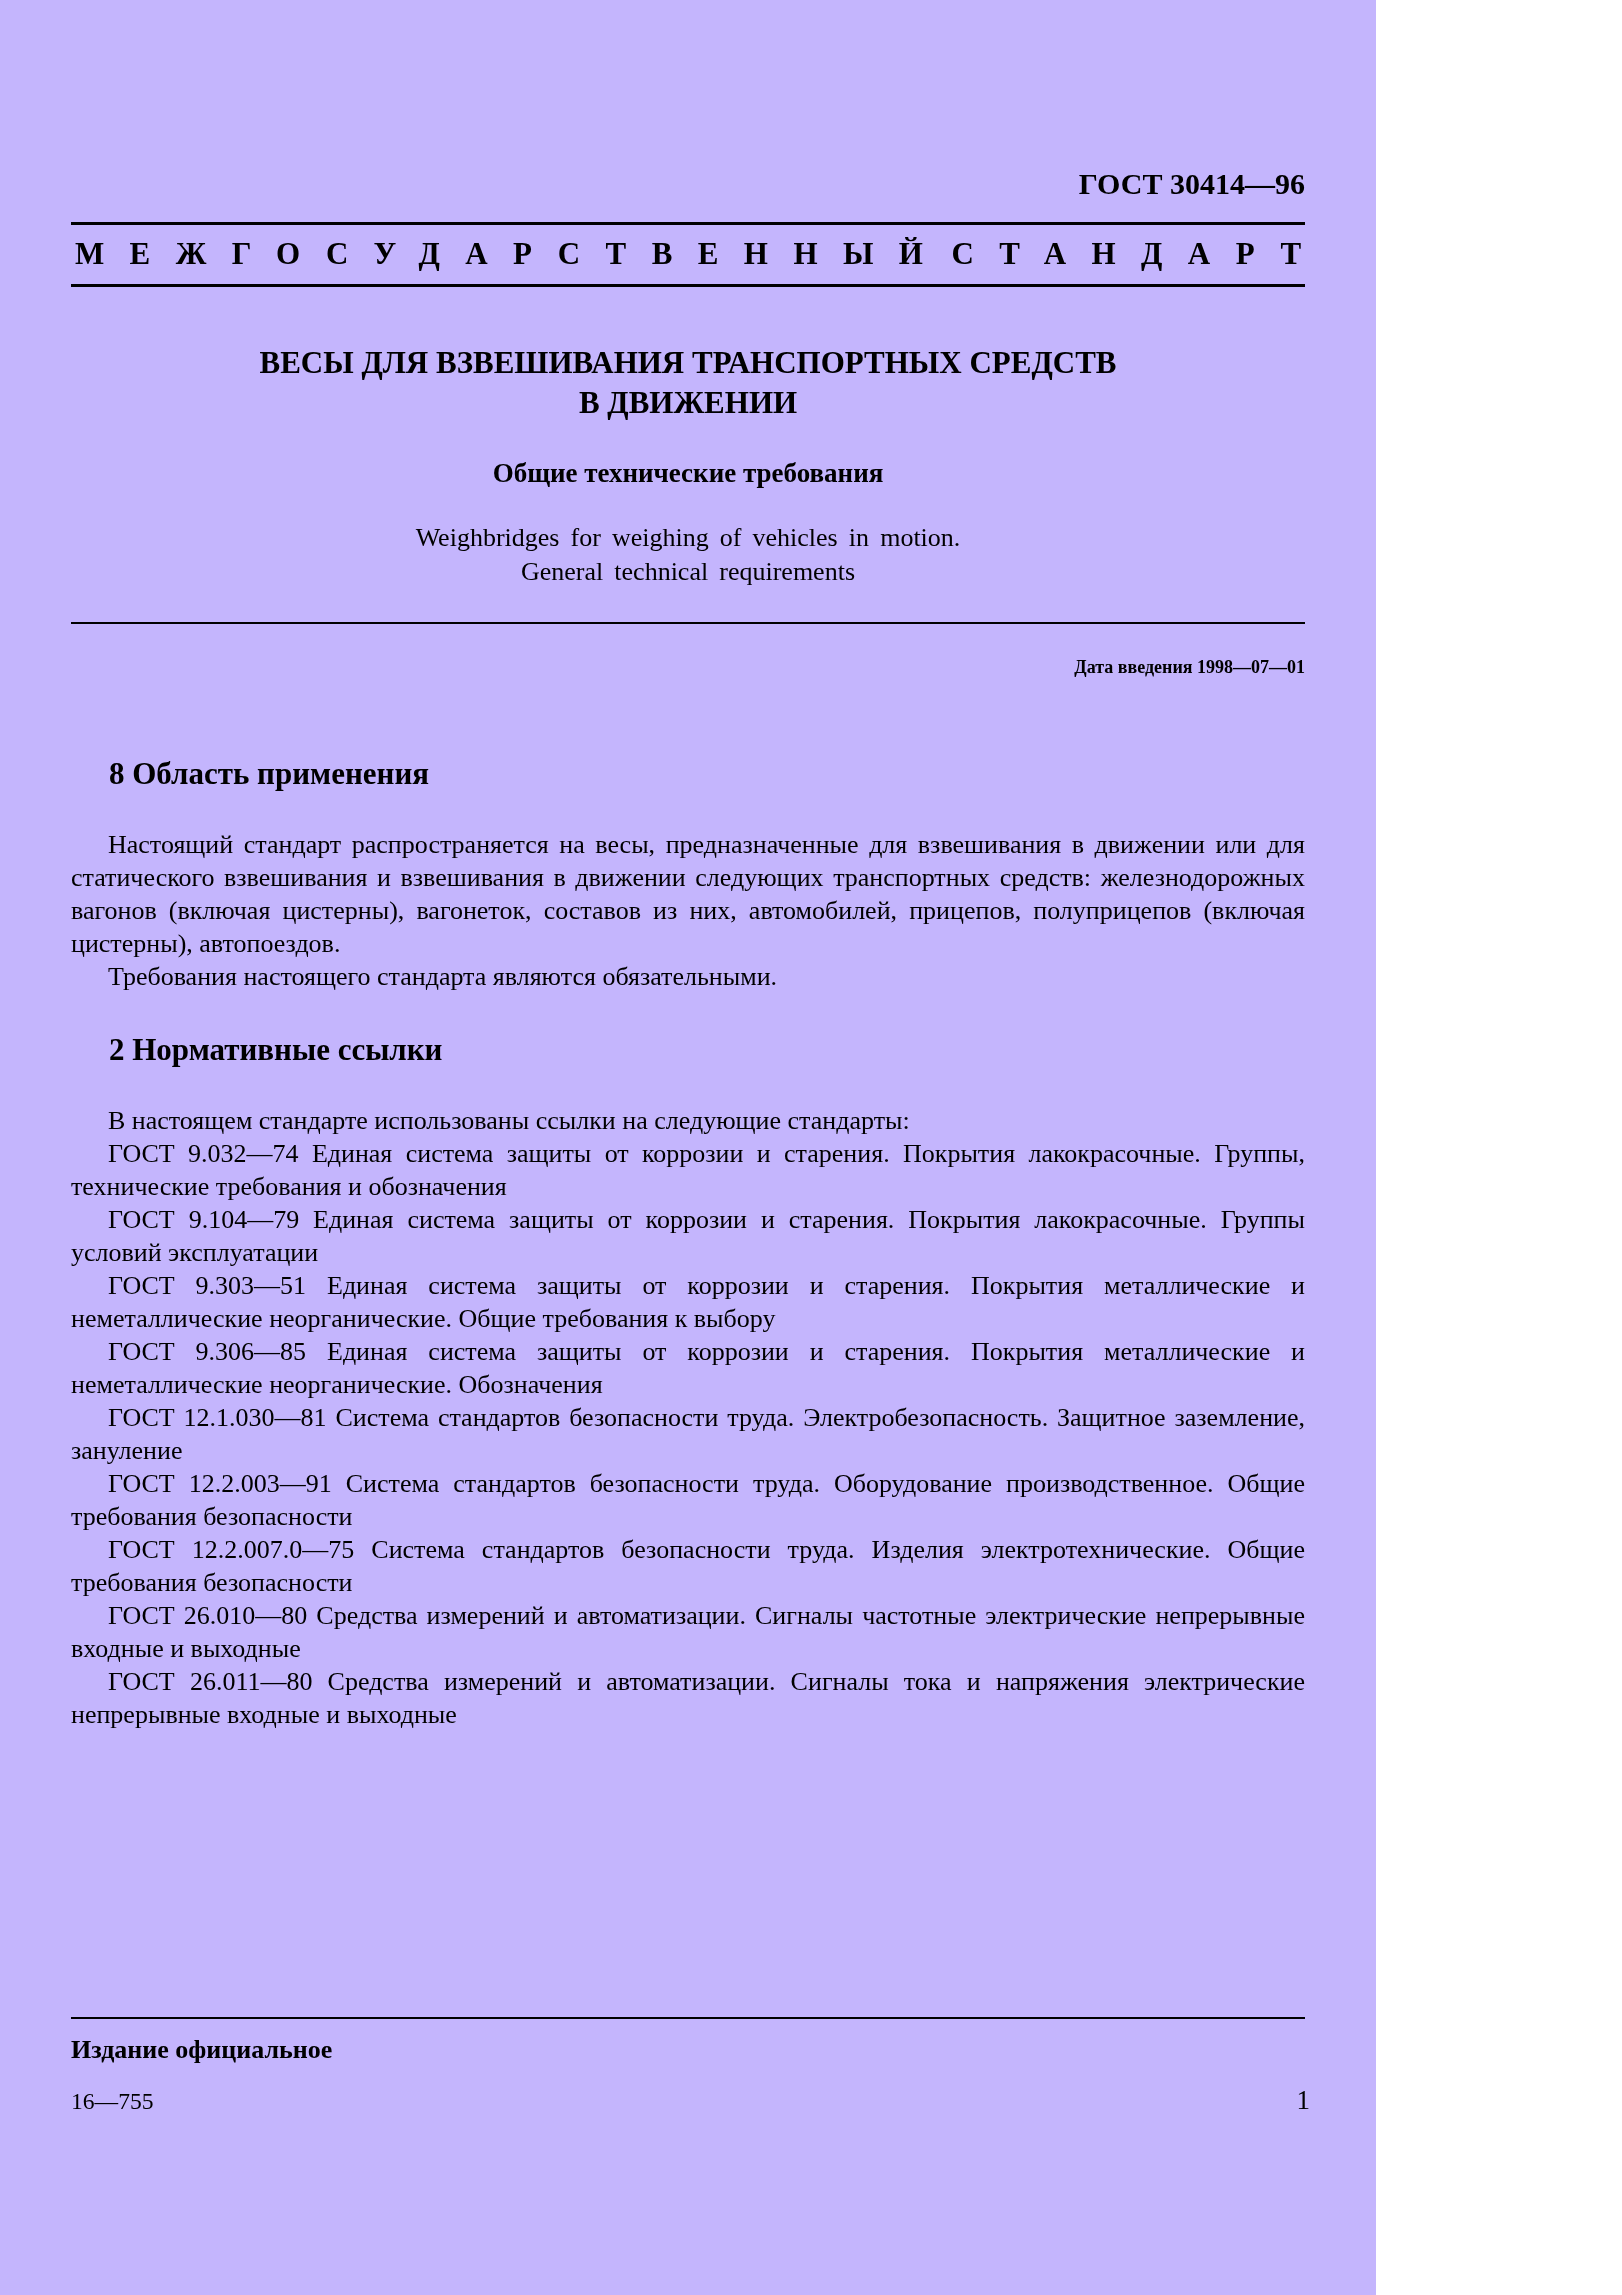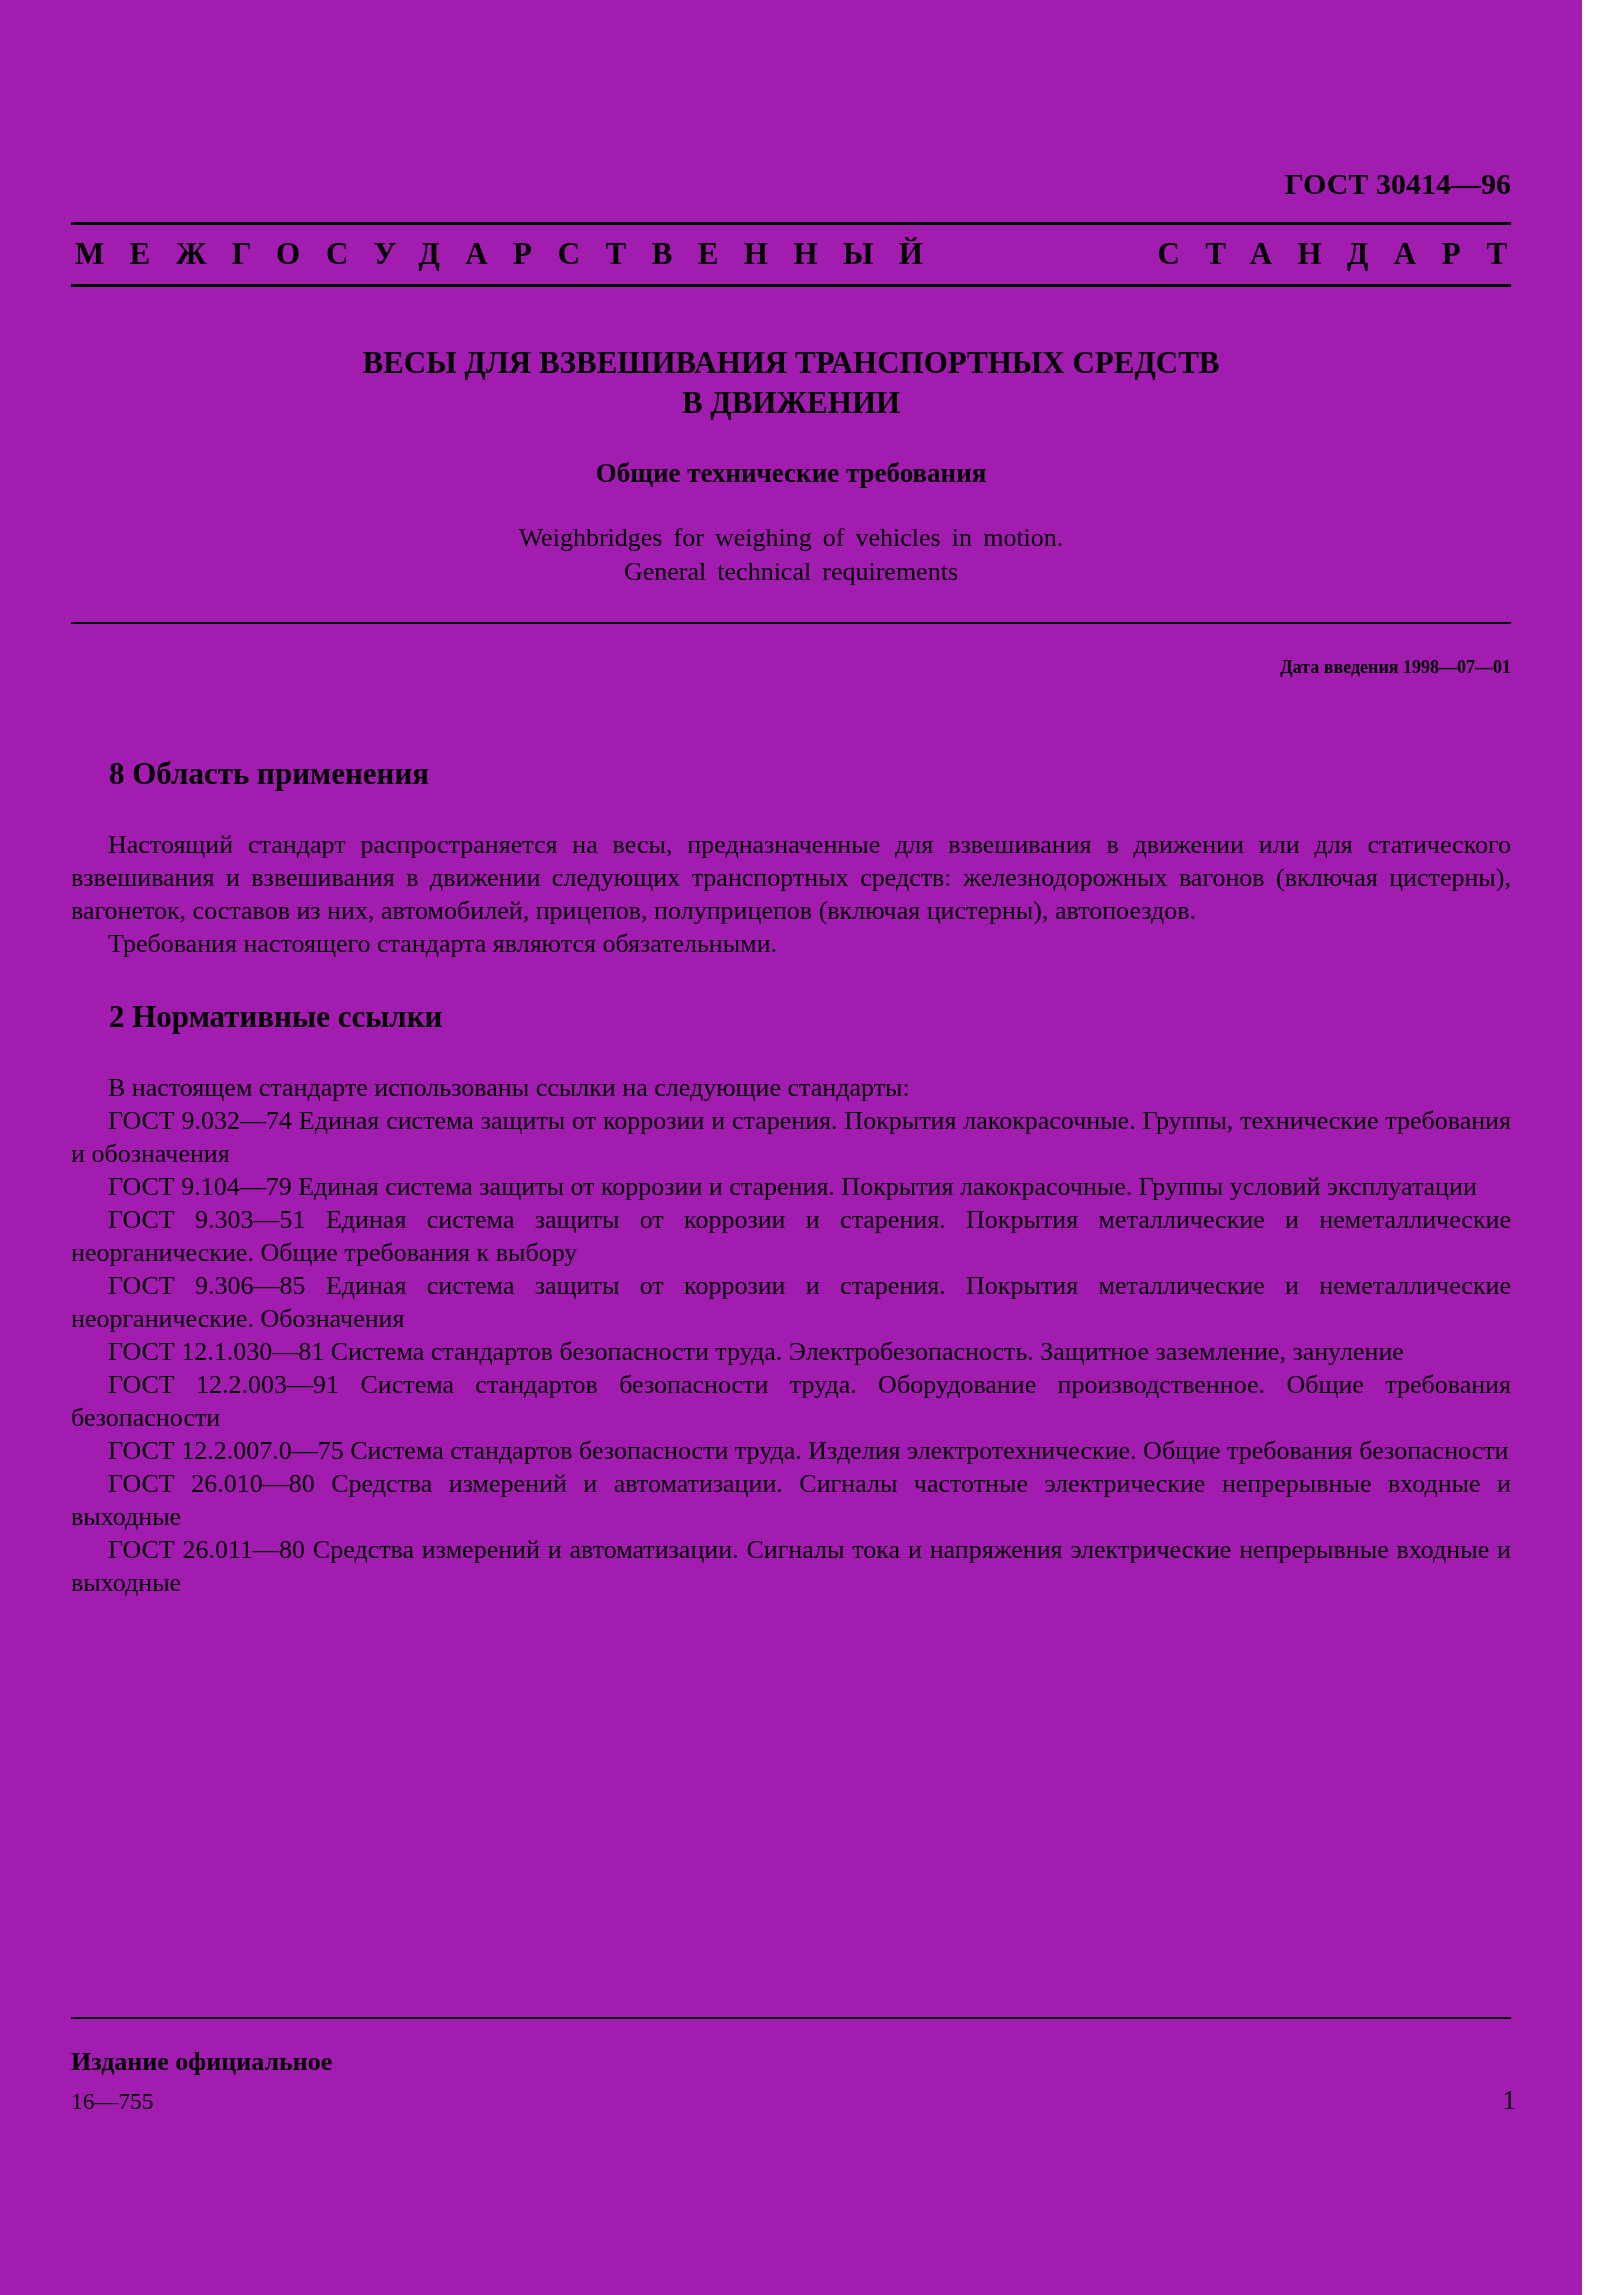--- a/index.html
+++ b/index.html
@@ -2,23 +2,23 @@
 <html style="font-size:10.5px"><head>
 <meta charset="utf-8">
 <style>
   html, body {
     margin: 0;
     padding: 0;
     background: #ffffff;
   }
   .page {
     position: relative;
-    width: 1582px;
+    width: 1376px;
     height: 2295px;
-    background: #a21caf;
+    background: #c4b5fd;
     color: #000000;
     font-family: "Liberation Serif", "DejaVu Serif", serif;
     overflow: hidden;
   }
   .content {
     position: relative;
     margin: 0 71px;
   }
   .doc-number {
     padding-top: 165px;
@@ -96,21 +96,21 @@
     line-height: 33px;
     text-align: justify;
     text-indent: 37px;
   }
   .footer-edition {
     position: absolute;
     left: 71px;
     right: 71px;
     top: 2017px;
     border-top: 2.6px solid #000;
-    padding-top: 27px;
+    padding-top: 15px;
     font-weight: bold;
     font-size: 26px;
     line-height: 31px;
   }
   .footer-meta {
     position: absolute;
     left: 71px;
     right: 66px;
     top: 2085px;
     display: flex;

